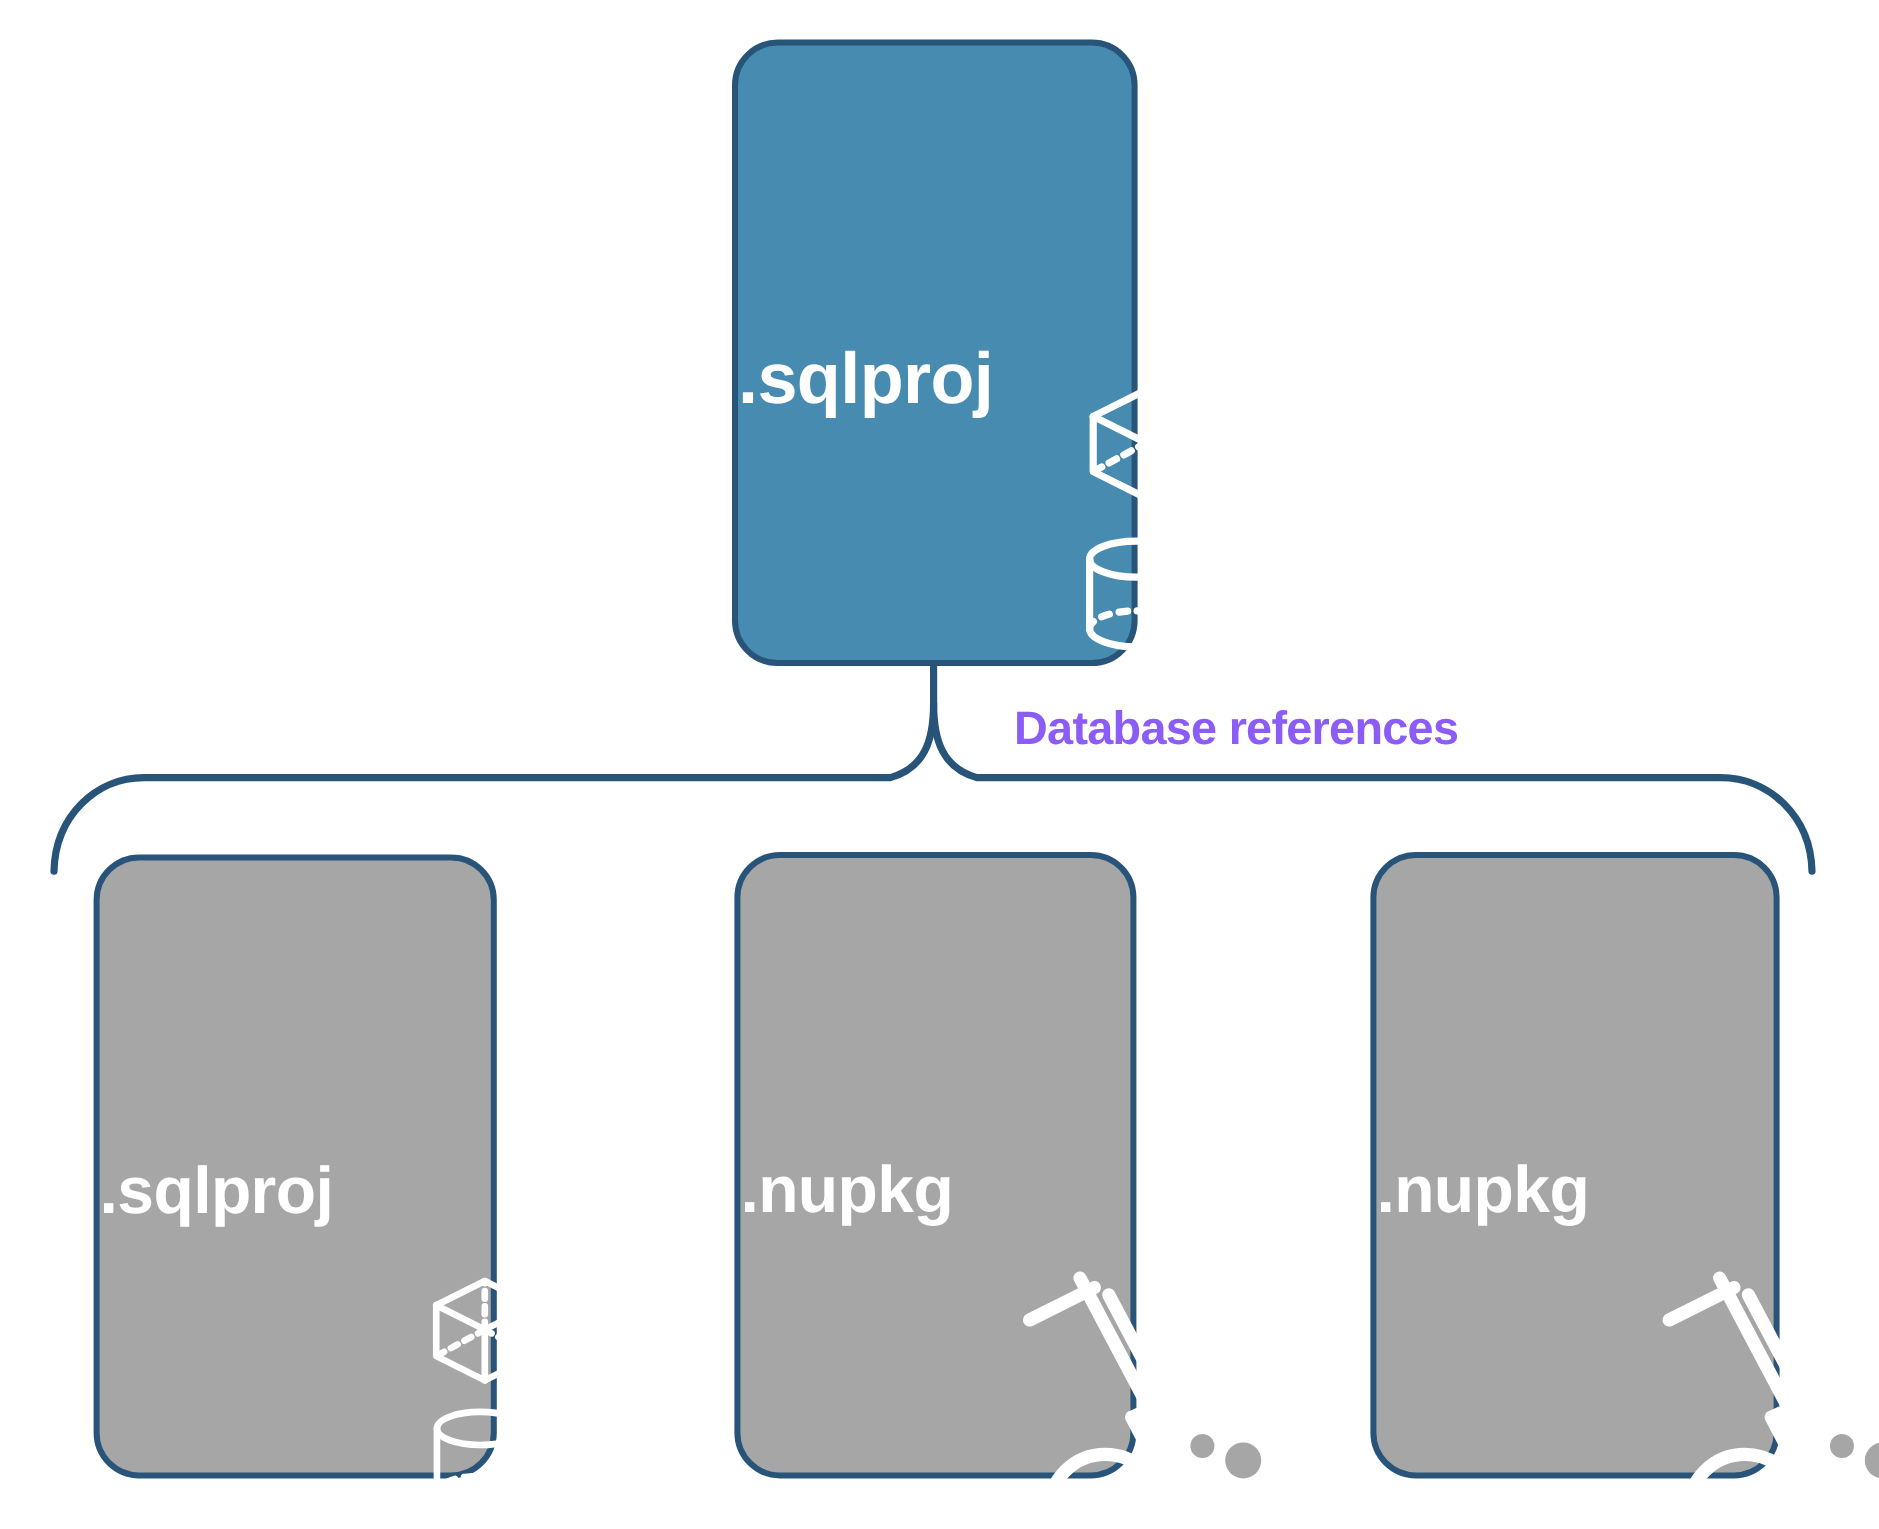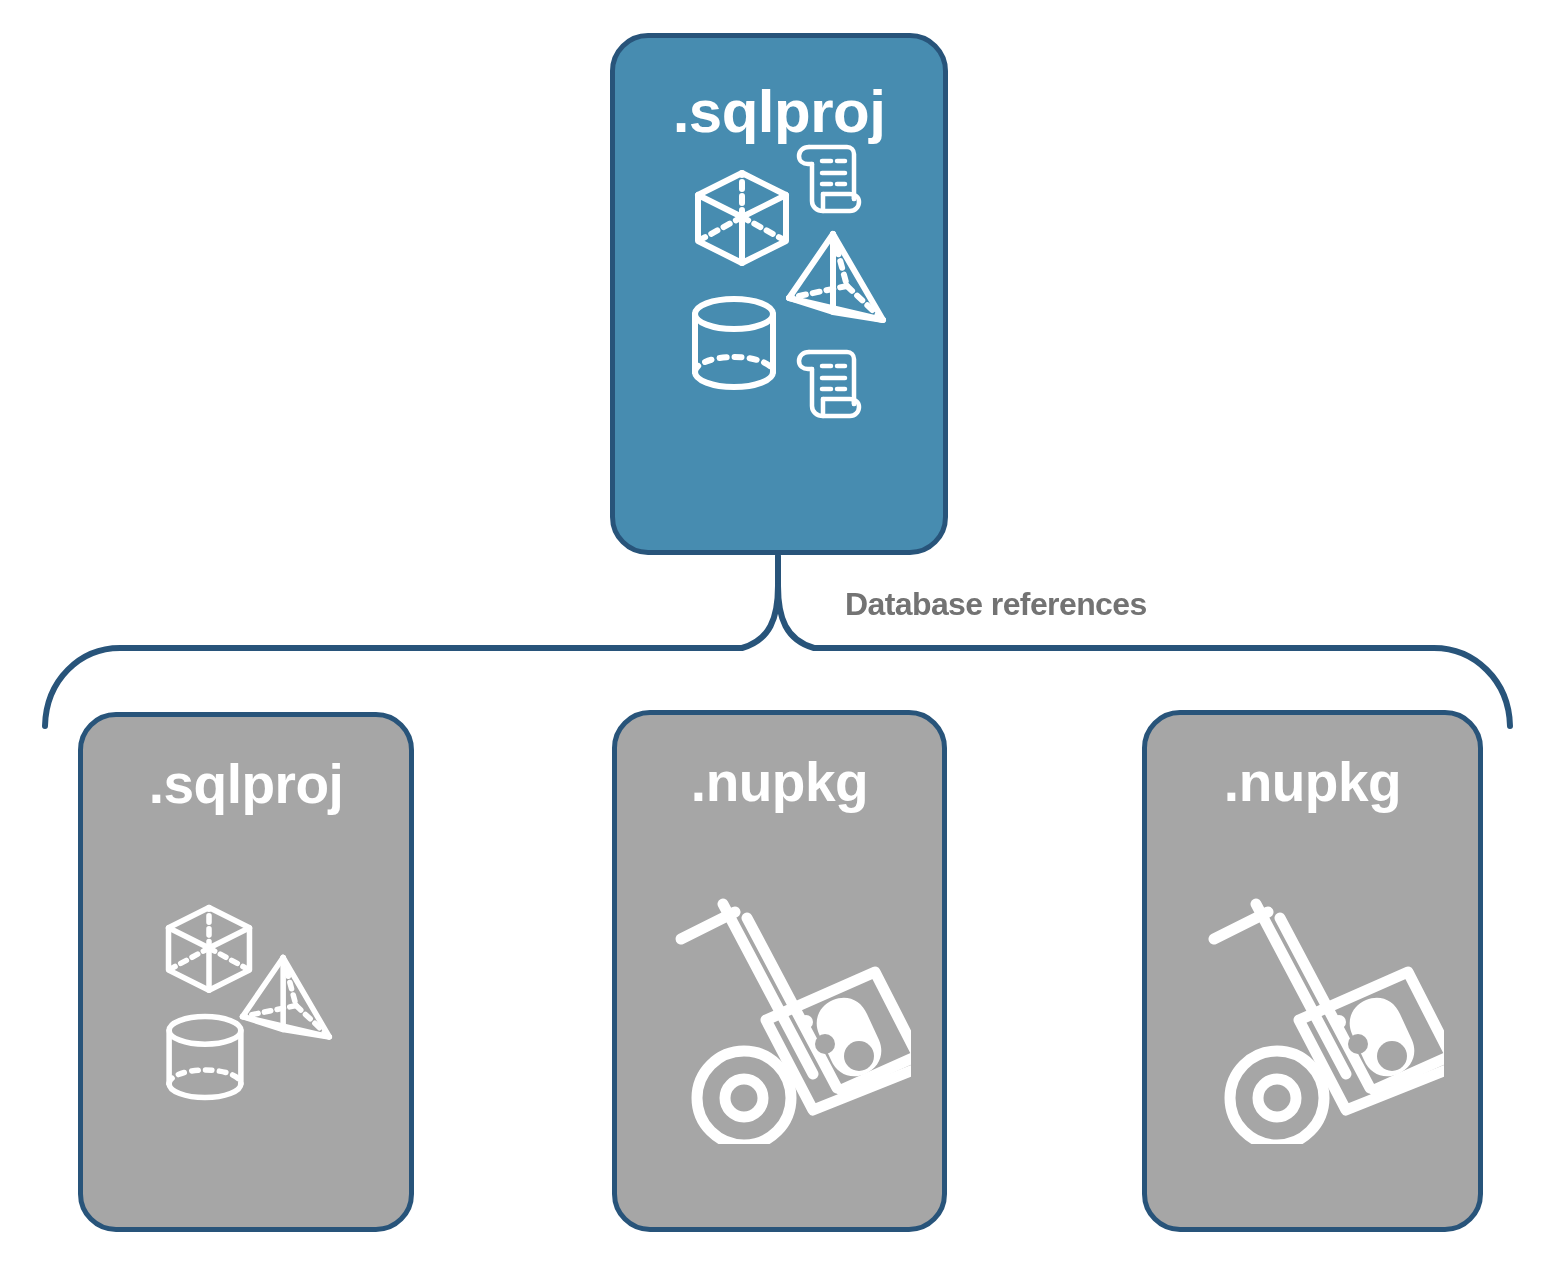--- a/index.html
+++ b/index.html
@@ -16,21 +16,21 @@
     height: 1274px;
     background: #ffffff;
     overflow: hidden;
   }
   .node {
     position: absolute;
     box-sizing: border-box;
     border: 5px solid #28547A;
     border-radius: 38px;
     display: flex;
-    flex-direction: column;
+    flex-direction: row;
     align-items: center;
   }
   .node.primary {
     background: #478CB0;
   }
   .node.secondary {
     background: #A6A6A6;
   }
   .node-title {
     color: #ffffff;
@@ -58,23 +58,23 @@
     display: block;
   }
   .brace-svg {
     position: absolute;
     left: 0;
     top: 0;
     pointer-events: none;
   }
   .brace-label {
     position: absolute;
-    color: #737373;
+    color: #8b5cf6;
     font-weight: bold;
-    font-size: 32px;
+    font-size: 39px;
     letter-spacing: -0.6px;
     white-space: nowrap;
     user-select: none;
   }
 </style>
 </head>
 <body>
 
 <div id="canvas">
 

